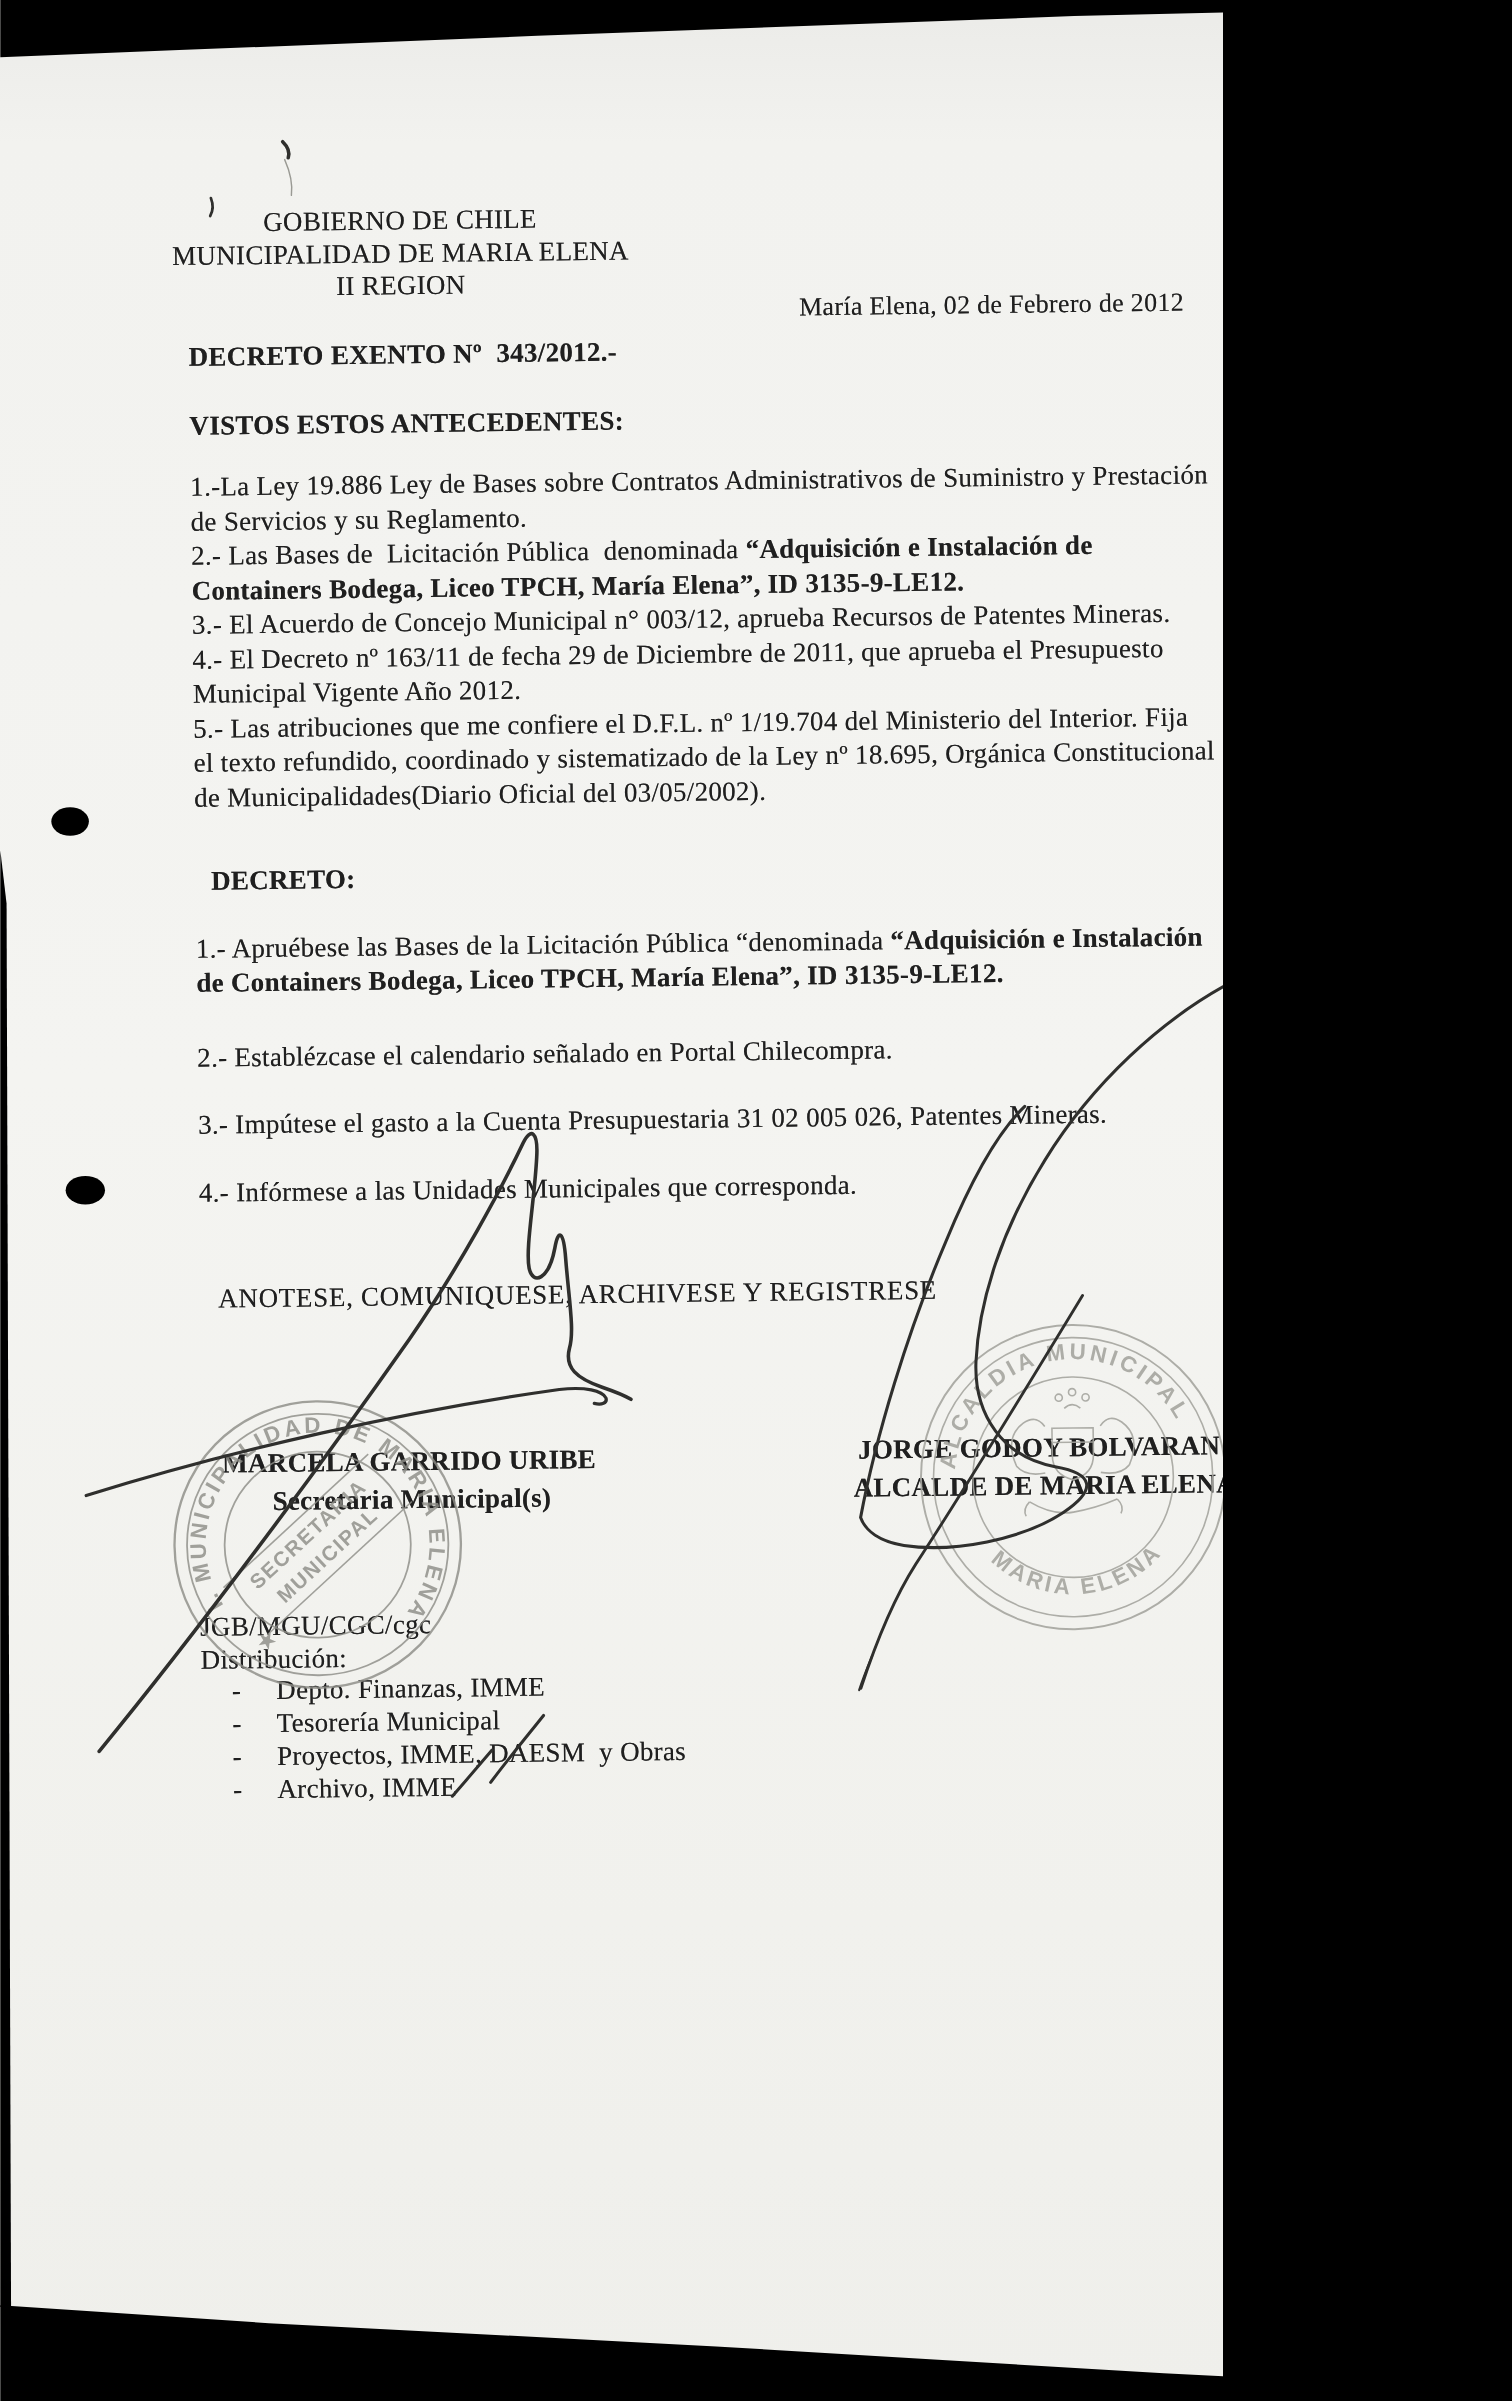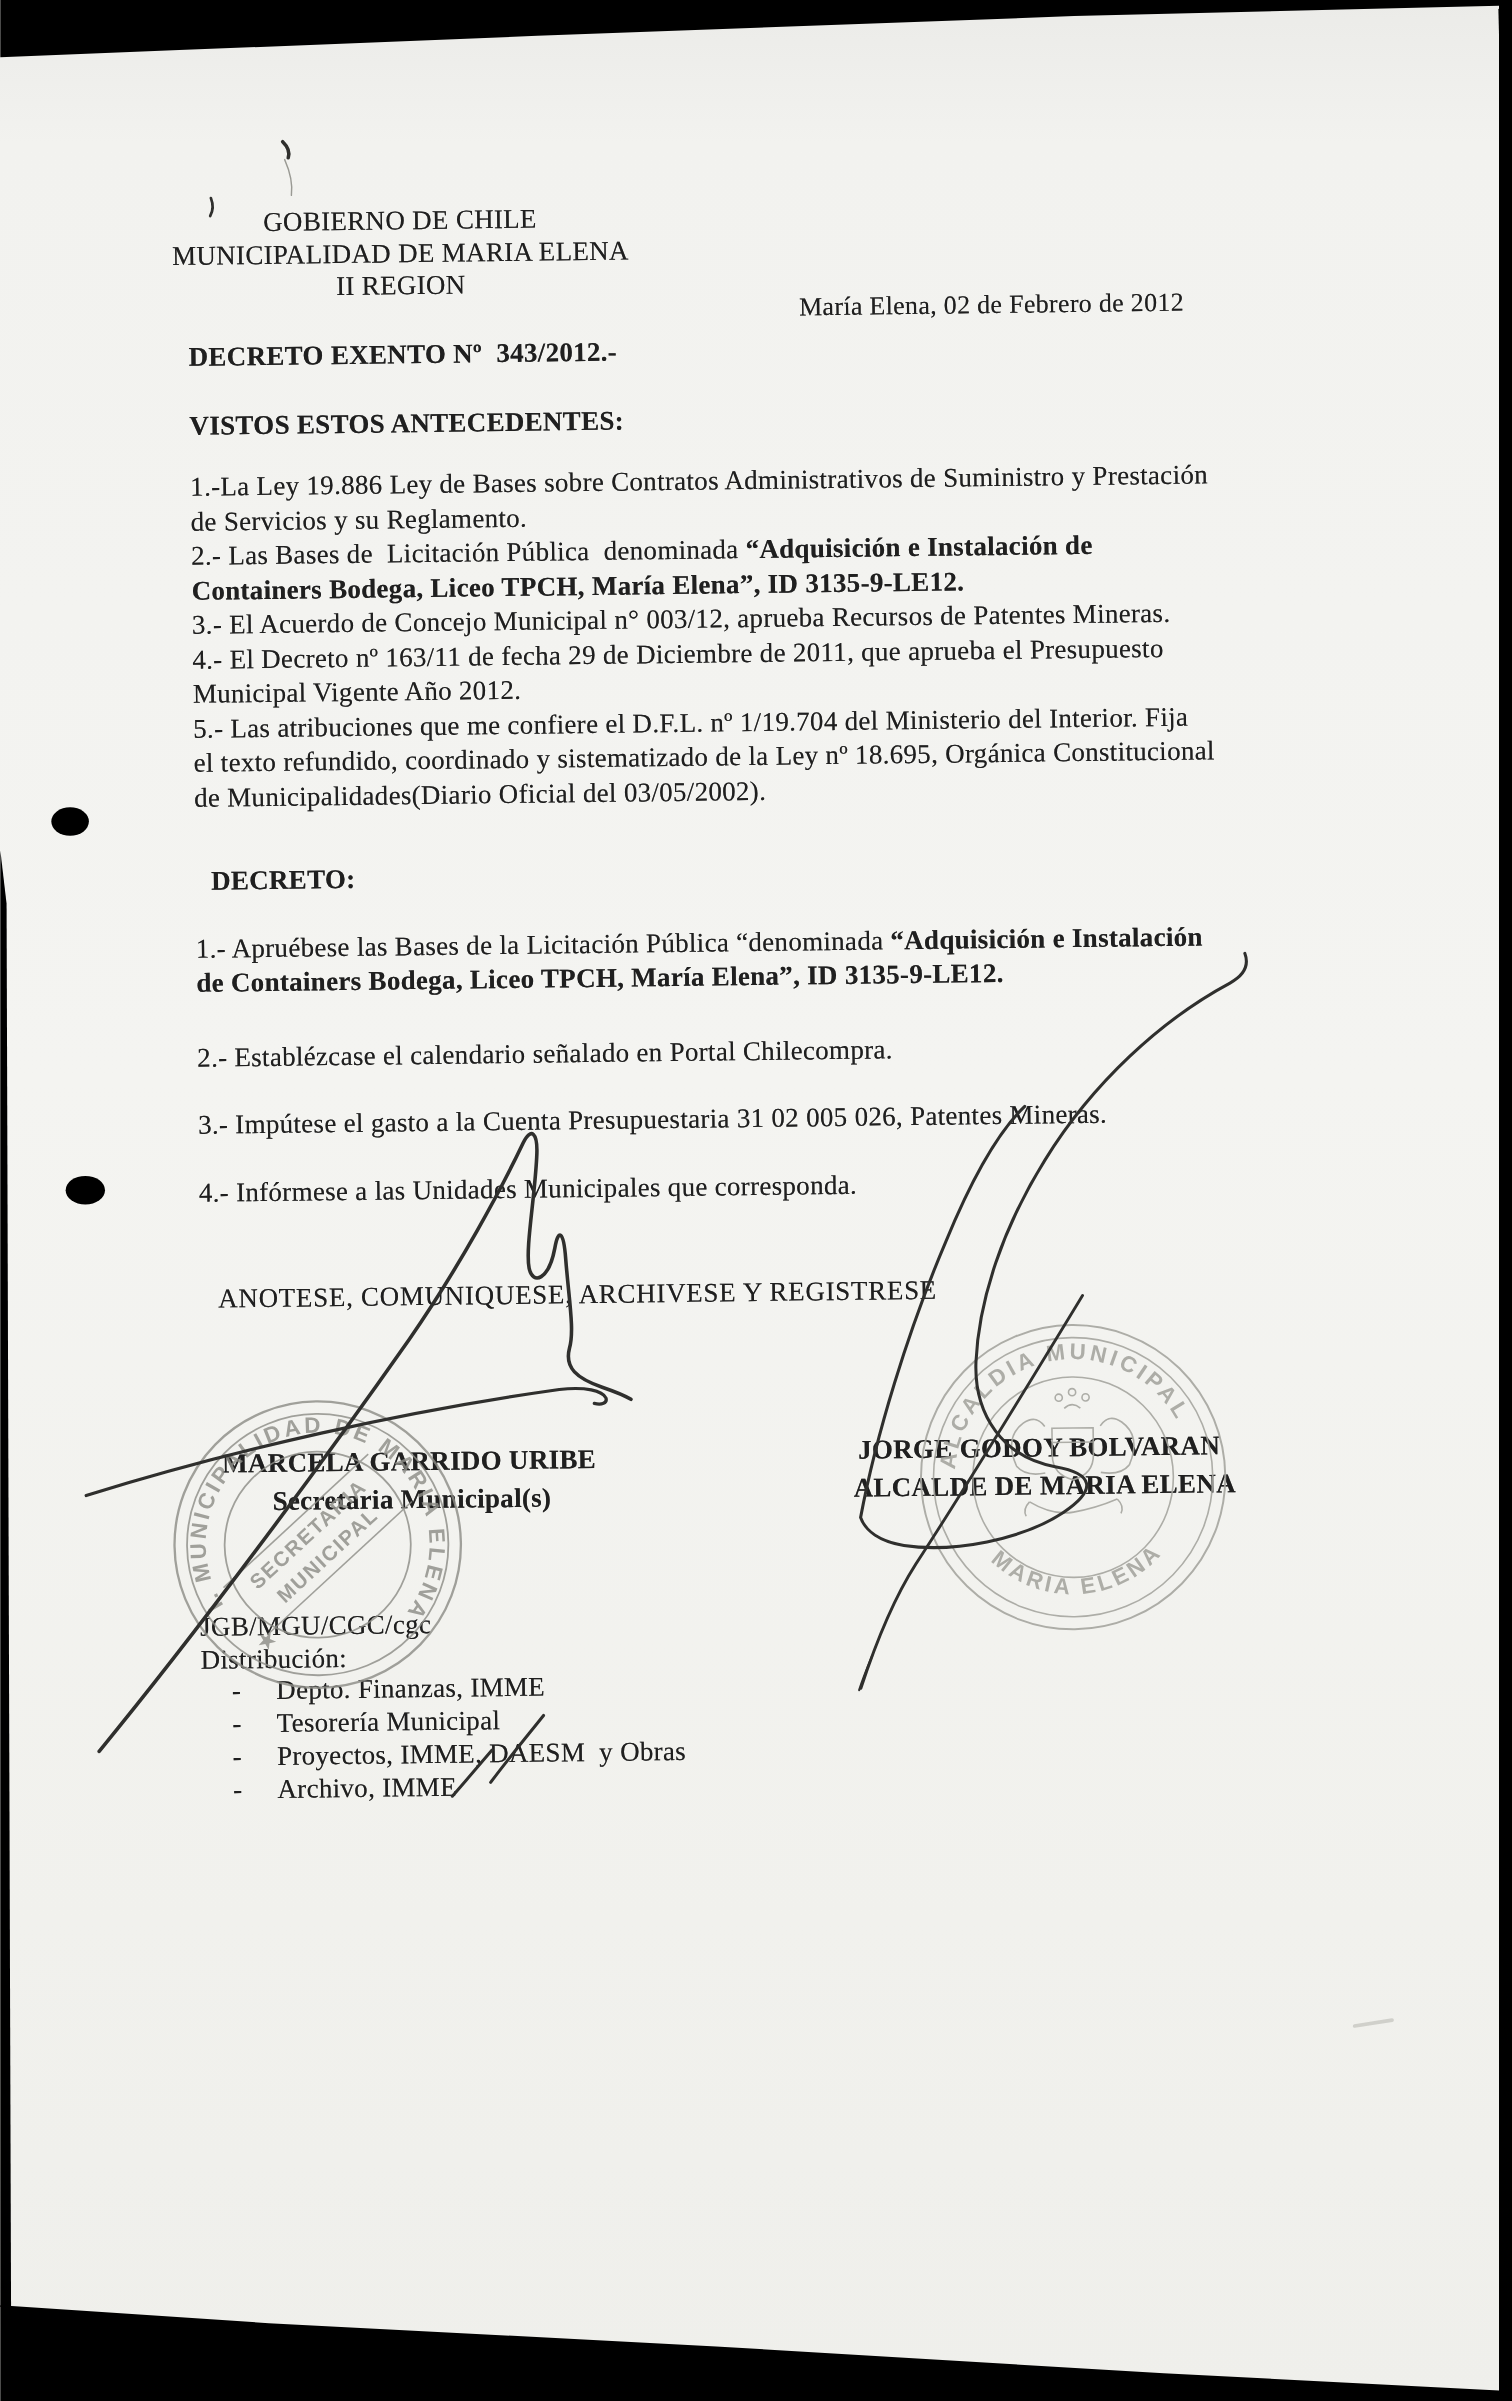--- a/index.html
+++ b/index.html
@@ -1,18 +1,18 @@
 <!DOCTYPE html>
 <html style="font-size:14.3px"><head>
 <meta charset="utf-8">
 <style>
   html,body{margin:0;padding:0;background:#000;}
   #scan{
     position:relative;
-    width:1499px;height:2401px;
+    width:1223px;height:2401px;
     background:#4d7c0f;
     overflow:hidden;
     font-family:"Liberation Serif","DejaVu Serif",serif;
   }
   #paper{
     position:absolute;inset:0;
     background:linear-gradient(180deg,#ebebe8 0%,#f2f2ef 6%,#f4f4f1 45%,#f1f1ed 80%,#efefeb 100%);
   }
   #content{
     position:absolute;inset:0;

